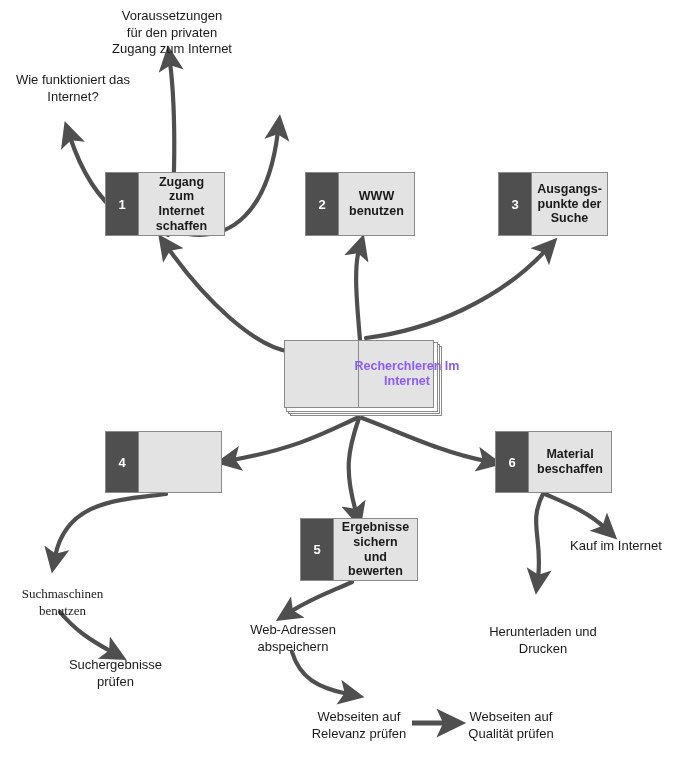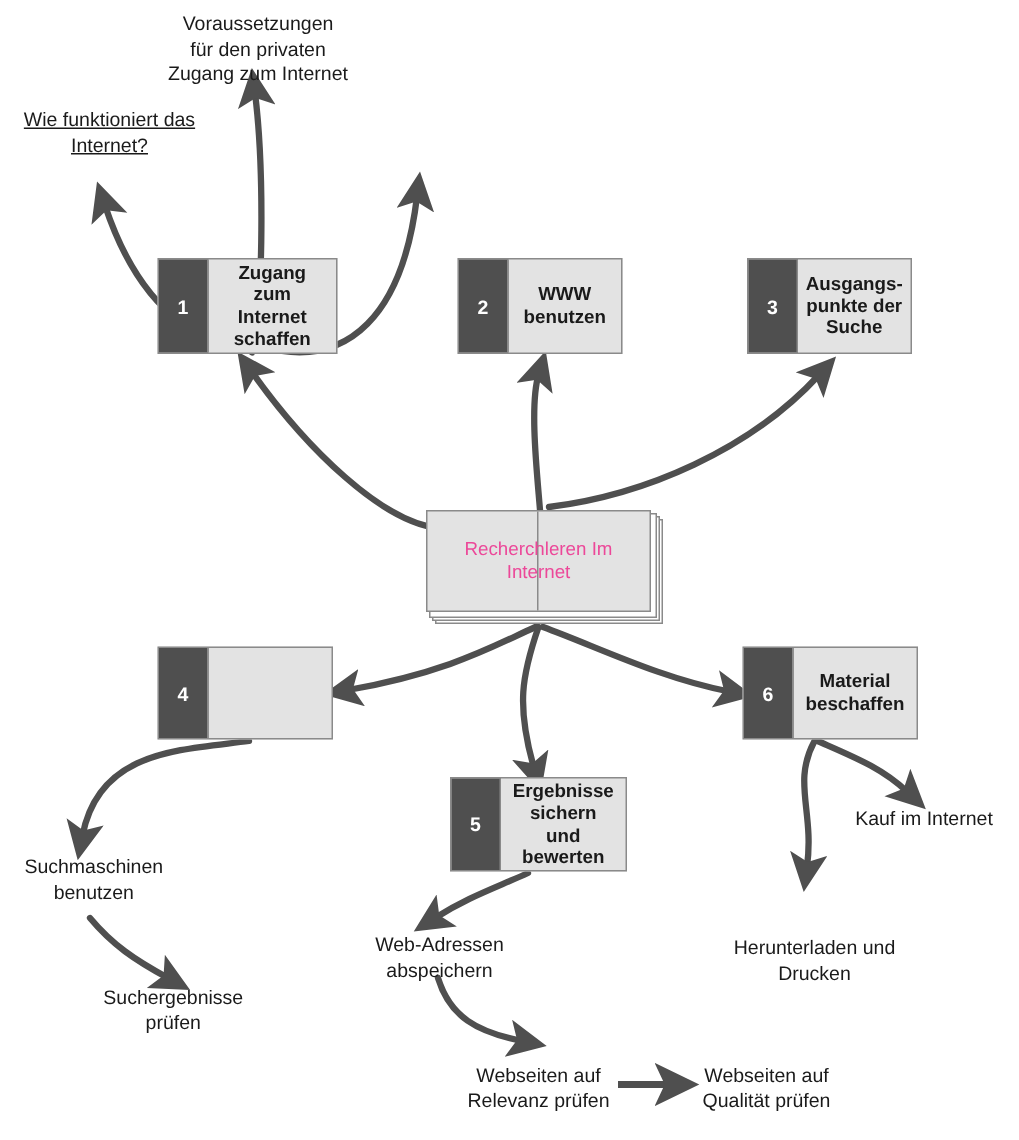--- a/index.html
+++ b/index.html
@@ -116,24 +116,25 @@
     position: absolute;
     left: 0;
     top: 0;
     width: 150px;
     height: 68px;
     display: flex;
     align-items: center;
     justify-content: center;
     text-align: center;
     font-size: 12.5px;
-    font-weight: normal;
-    color: #ec4899;
+    font-weight: bold;
+    color: #8b5cf6;
     line-height: 1.2;
     white-space: pre-line;
+    padding-left: 48px;
   }
   .leaf {
     position: absolute;
     font-size: 13px;
     color: #1a1a1a;
     line-height: 1.28;
     text-align: center;
     white-space: pre-line;
     z-index: 2;
   }
@@ -223,29 +224,29 @@
 und
 bewerten</div>
   </div>
 
   <div class="node" style="left:495px; top:431px; width:117px; height:62px;">
     <div class="num">6</div>
     <div class="lbl">Material
 beschaffen</div>
   </div>
 
-  <div class="leaf" style="left:8px; top:72px; width:130px;text-decoration:underline;">Wie funktioniert das
+  <div class="leaf" style="left:8px; top:72px; width:130px;">Wie funktioniert das
 Internet?</div>
 
   <div class="leaf" style="left:102px; top:8px; width:140px;">Voraussetzungen
 für den privaten
 Zugang zum Internet</div>
 
 
-  <div class="leaf" style="left:5px; top:570px; width:115px;">Suchmaschinen
+  <div class="leaf" style="left:5px; top:586px; width:115px;font-family:Liberation Serif, serif;">Suchmaschinen
 benutzen</div>
 
   <div class="leaf" style="left:58px; top:657px; width:115px;">Suchergebnisse
 prüfen</div>
 
   <div class="leaf" style="left:237px; top:622px; width:112px;">Web-Adressen
 abspeichern</div>
 
   <div class="leaf" style="left:305px; top:709px; width:108px;">Webseiten auf
 Relevanz prüfen</div>

